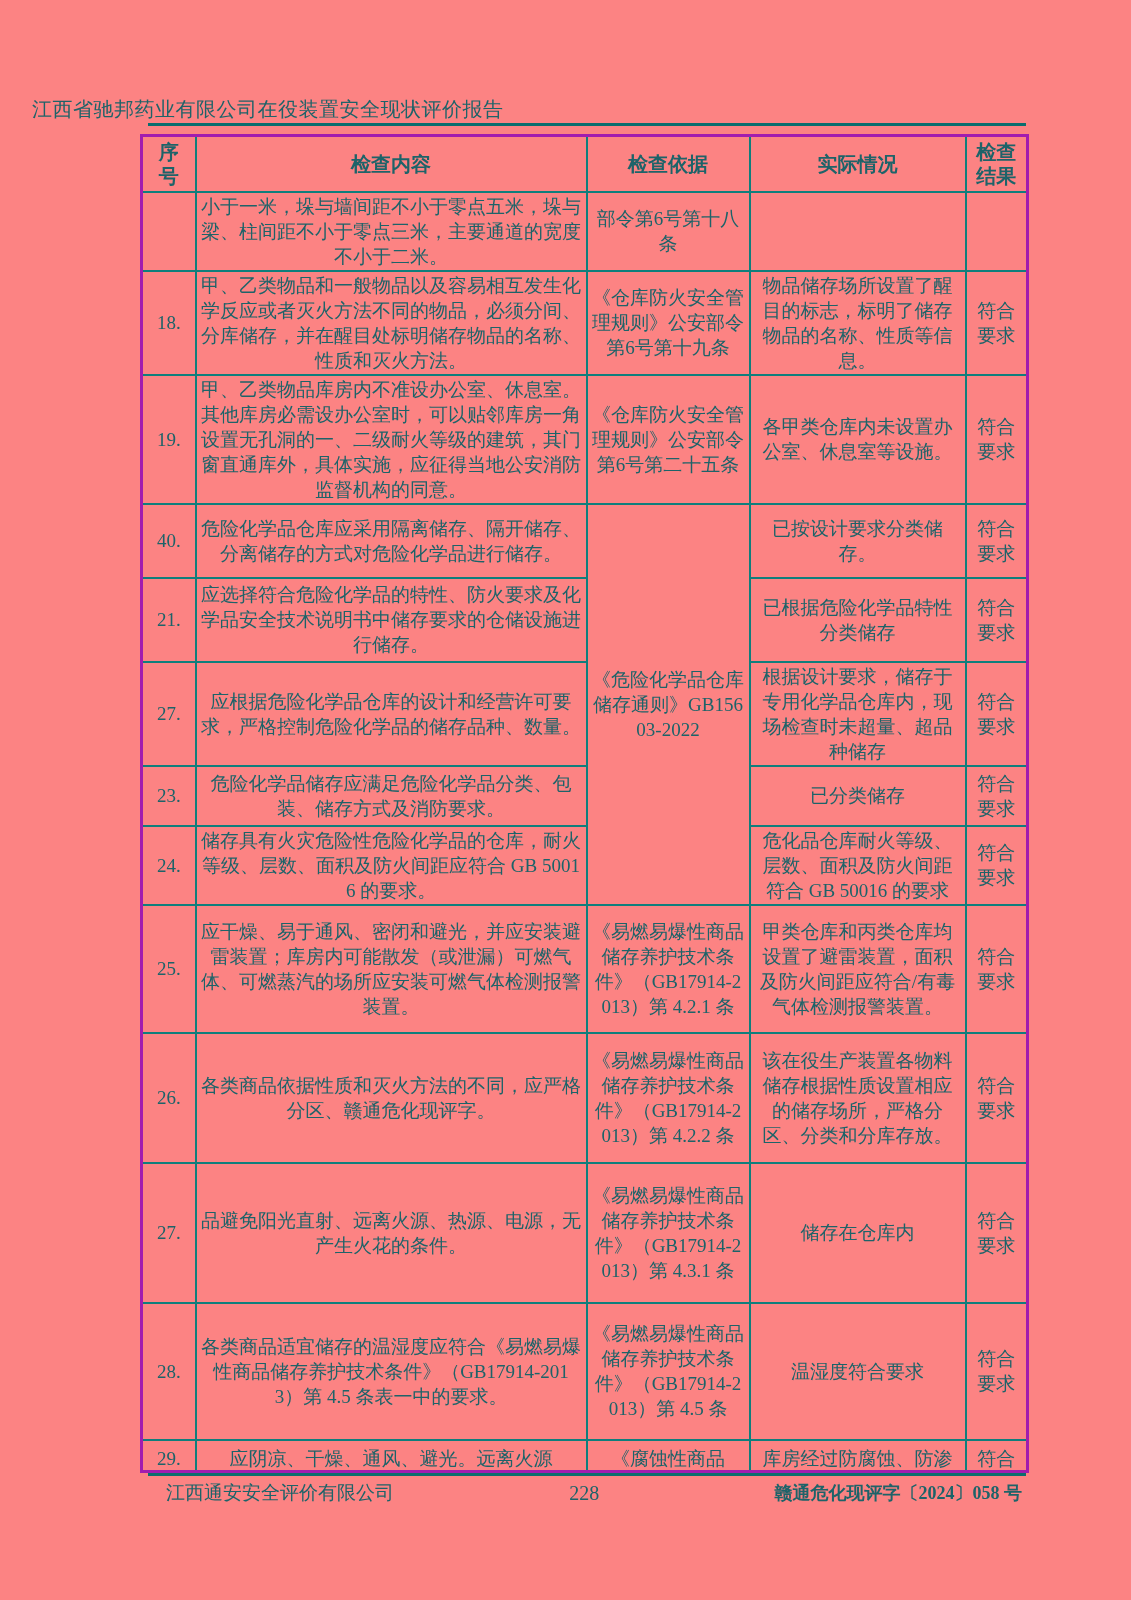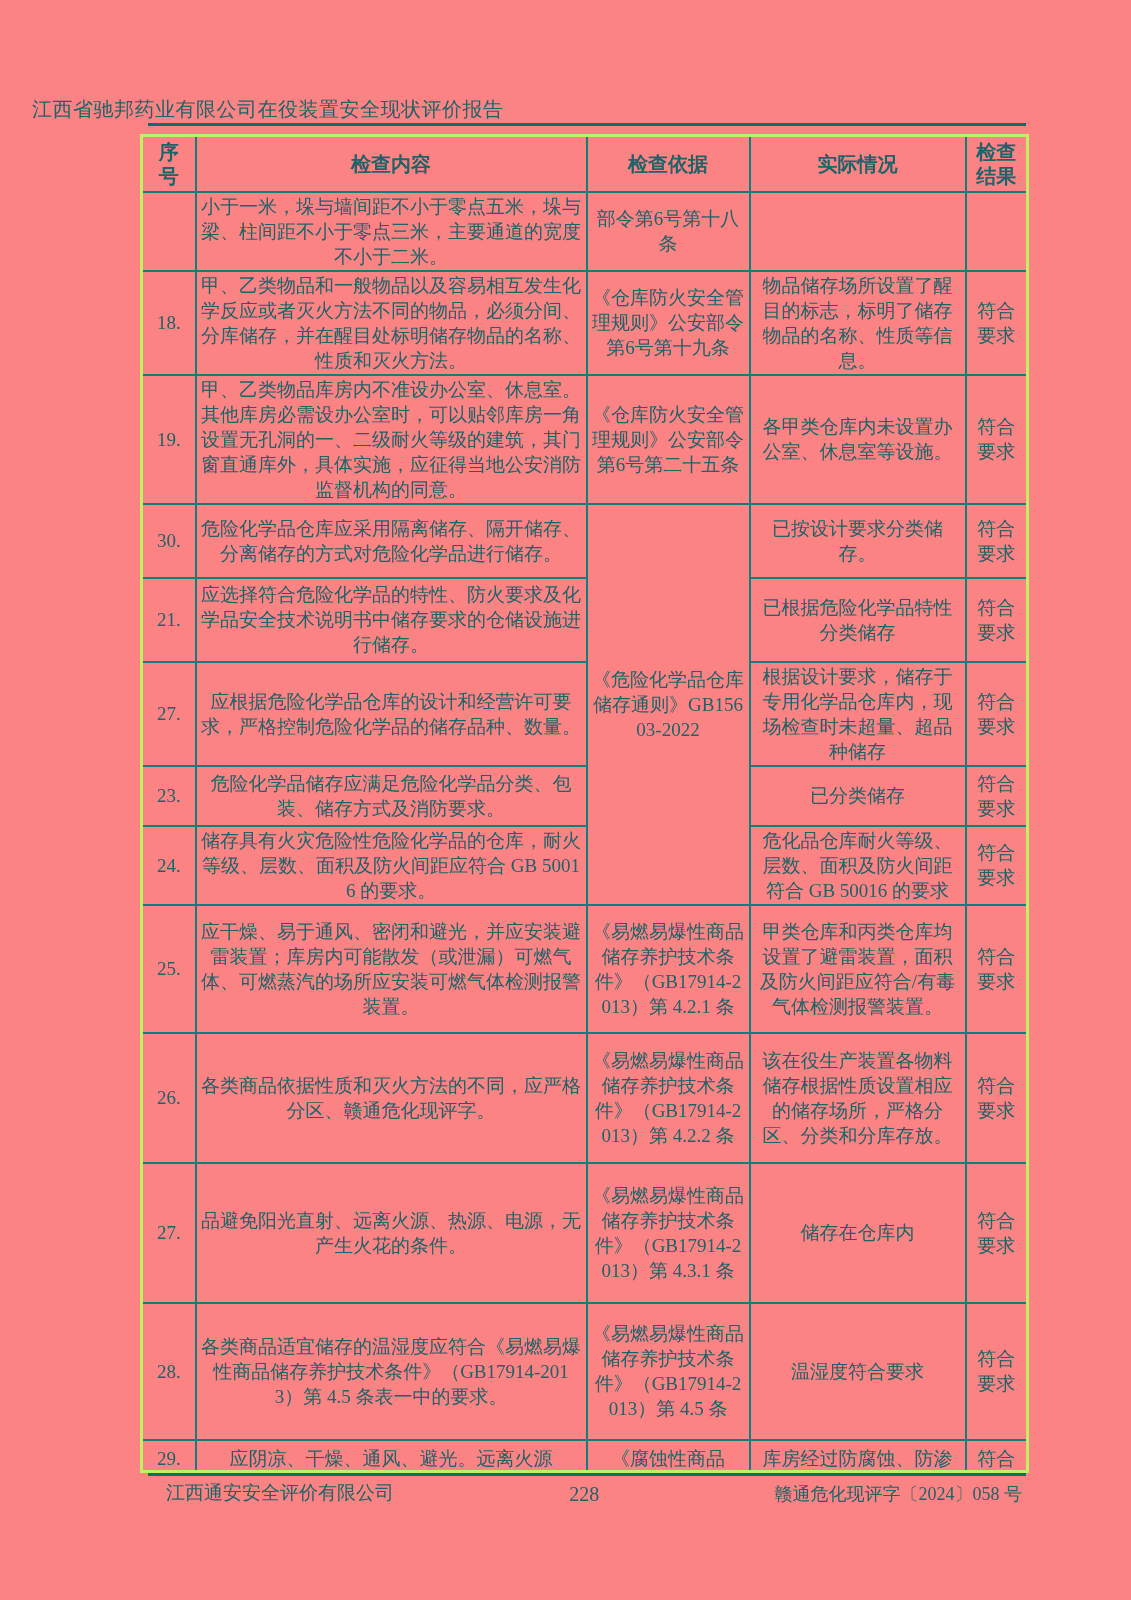--- a/index.html
+++ b/index.html
@@ -8,21 +8,21 @@
     font-family:"Liberation Serif","DejaVu Serif",serif;color:#1d6369;
   }
   .doc-title{
     position:absolute;top:96px;left:0;width:100%;text-align:left;
     font-size:20px;letter-spacing:0.5px;white-space:nowrap;padding-left:32px;
   }
   .title-rule{position:absolute;top:123px;left:148px;width:878px;height:3px;background:#0b6d6e;}
   table.insp{
     position:absolute;top:134px;left:140px;width:886px;
     border-collapse:collapse;table-layout:fixed;
-    border:3px solid #bef264;
+    border:3px solid #a21caf;
   }
   .insp td,.insp th{
     border:2px solid #0f7e7c;text-align:center;vertical-align:middle;
     font-size:19px;line-height:25px;padding:1px 4px;overflow:hidden;
     word-break:break-all;
   }
   .insp th{font-weight:bold;font-size:20px;line-height:24px;}
   .wrap1{display:block;width:1.2em;margin:0 auto;}
   
   col.c-no{width:54px;} col.c-content{width:391px;} col.c-basis{width:163px;}
@@ -31,25 +31,25 @@
   tr.hdr{height:56px;}
   tr.r0{height:78px;} tr.r1{height:100px;} tr.r2{height:128px;}
   tr.r3{height:74px;} tr.r4{height:84px;} tr.r5{height:100px;}
   tr.r6{height:60px;} tr.r7{height:72px;} tr.r8{height:128px;}
   tr.r9{height:130px;} tr.r10{height:140px;} tr.r11{height:137px;}
   tr.r12{height:26px;}
   tr.r12 td{line-height:22px;padding-top:7px;padding-bottom:0;}
   .footer-rule{position:absolute;top:1473px;left:148px;width:878px;height:3px;background:#0b6d6e;}
   .footer{
     position:absolute;top:1480px;left:148px;width:878px;
-    display:flex;align-items:flex-end;font-size:19px;
+    display:flex;align-items:center;font-size:19px;
   }
   .footer .company{margin-left:18px;}
   .footer .pageno{flex:1;text-align:center;font-size:20px;padding-top:1px;}
-  .footer .docno{font-weight:normal;font-size:18px;margin-right:4px;white-space:nowrap;}
+  .footer .docno{font-weight:bold;font-size:18px;margin-right:4px;white-space:nowrap;}
 </style>
 </head>
 <body>
 
 <div class="page">
 
   <div class="doc-title">江西省驰邦药业有限公司在役装置安全现状评价报告</div>
   <div class="title-rule"></div>
 
   <table class="insp">
@@ -87,21 +87,21 @@
         <td>符合要求</td>
       </tr>
       <tr class="r2">
         <td>19.</td>
         <td>甲、乙类物品库房内不准设办公室、休息室。其他库房必需设办公室时，可以贴邻库房一角设置无孔洞的一、二级耐火等级的建筑，其门窗直通库外，具体实施，应征得当地公安消防监督机构的同意。</td>
         <td>《仓库防火安全管理规则》公安部令第6号第二十五条</td>
         <td>各甲类仓库内未设置办公室、休息室等设施。</td>
         <td>符合要求</td>
       </tr>
       <tr class="r3">
-        <td>30.</td>
+        <td>40.</td>
         <td>危险化学品仓库应采用隔离储存、隔开储存、分离储存的方式对危险化学品进行储存。</td>
         <td rowspan="5">《危险化学品仓库储存通则》GB15603-2022</td>
         <td>已按设计要求分类储存。</td>
         <td>符合要求</td>
       </tr>
       <tr class="r4">
         <td>21.</td>
         <td>应选择符合危险化学品的特性、防火要求及化学品安全技术说明书中储存要求的仓储设施进行储存。</td>
         <td>已根据危险化学品特性分类储存</td>
         <td>符合要求</td>

